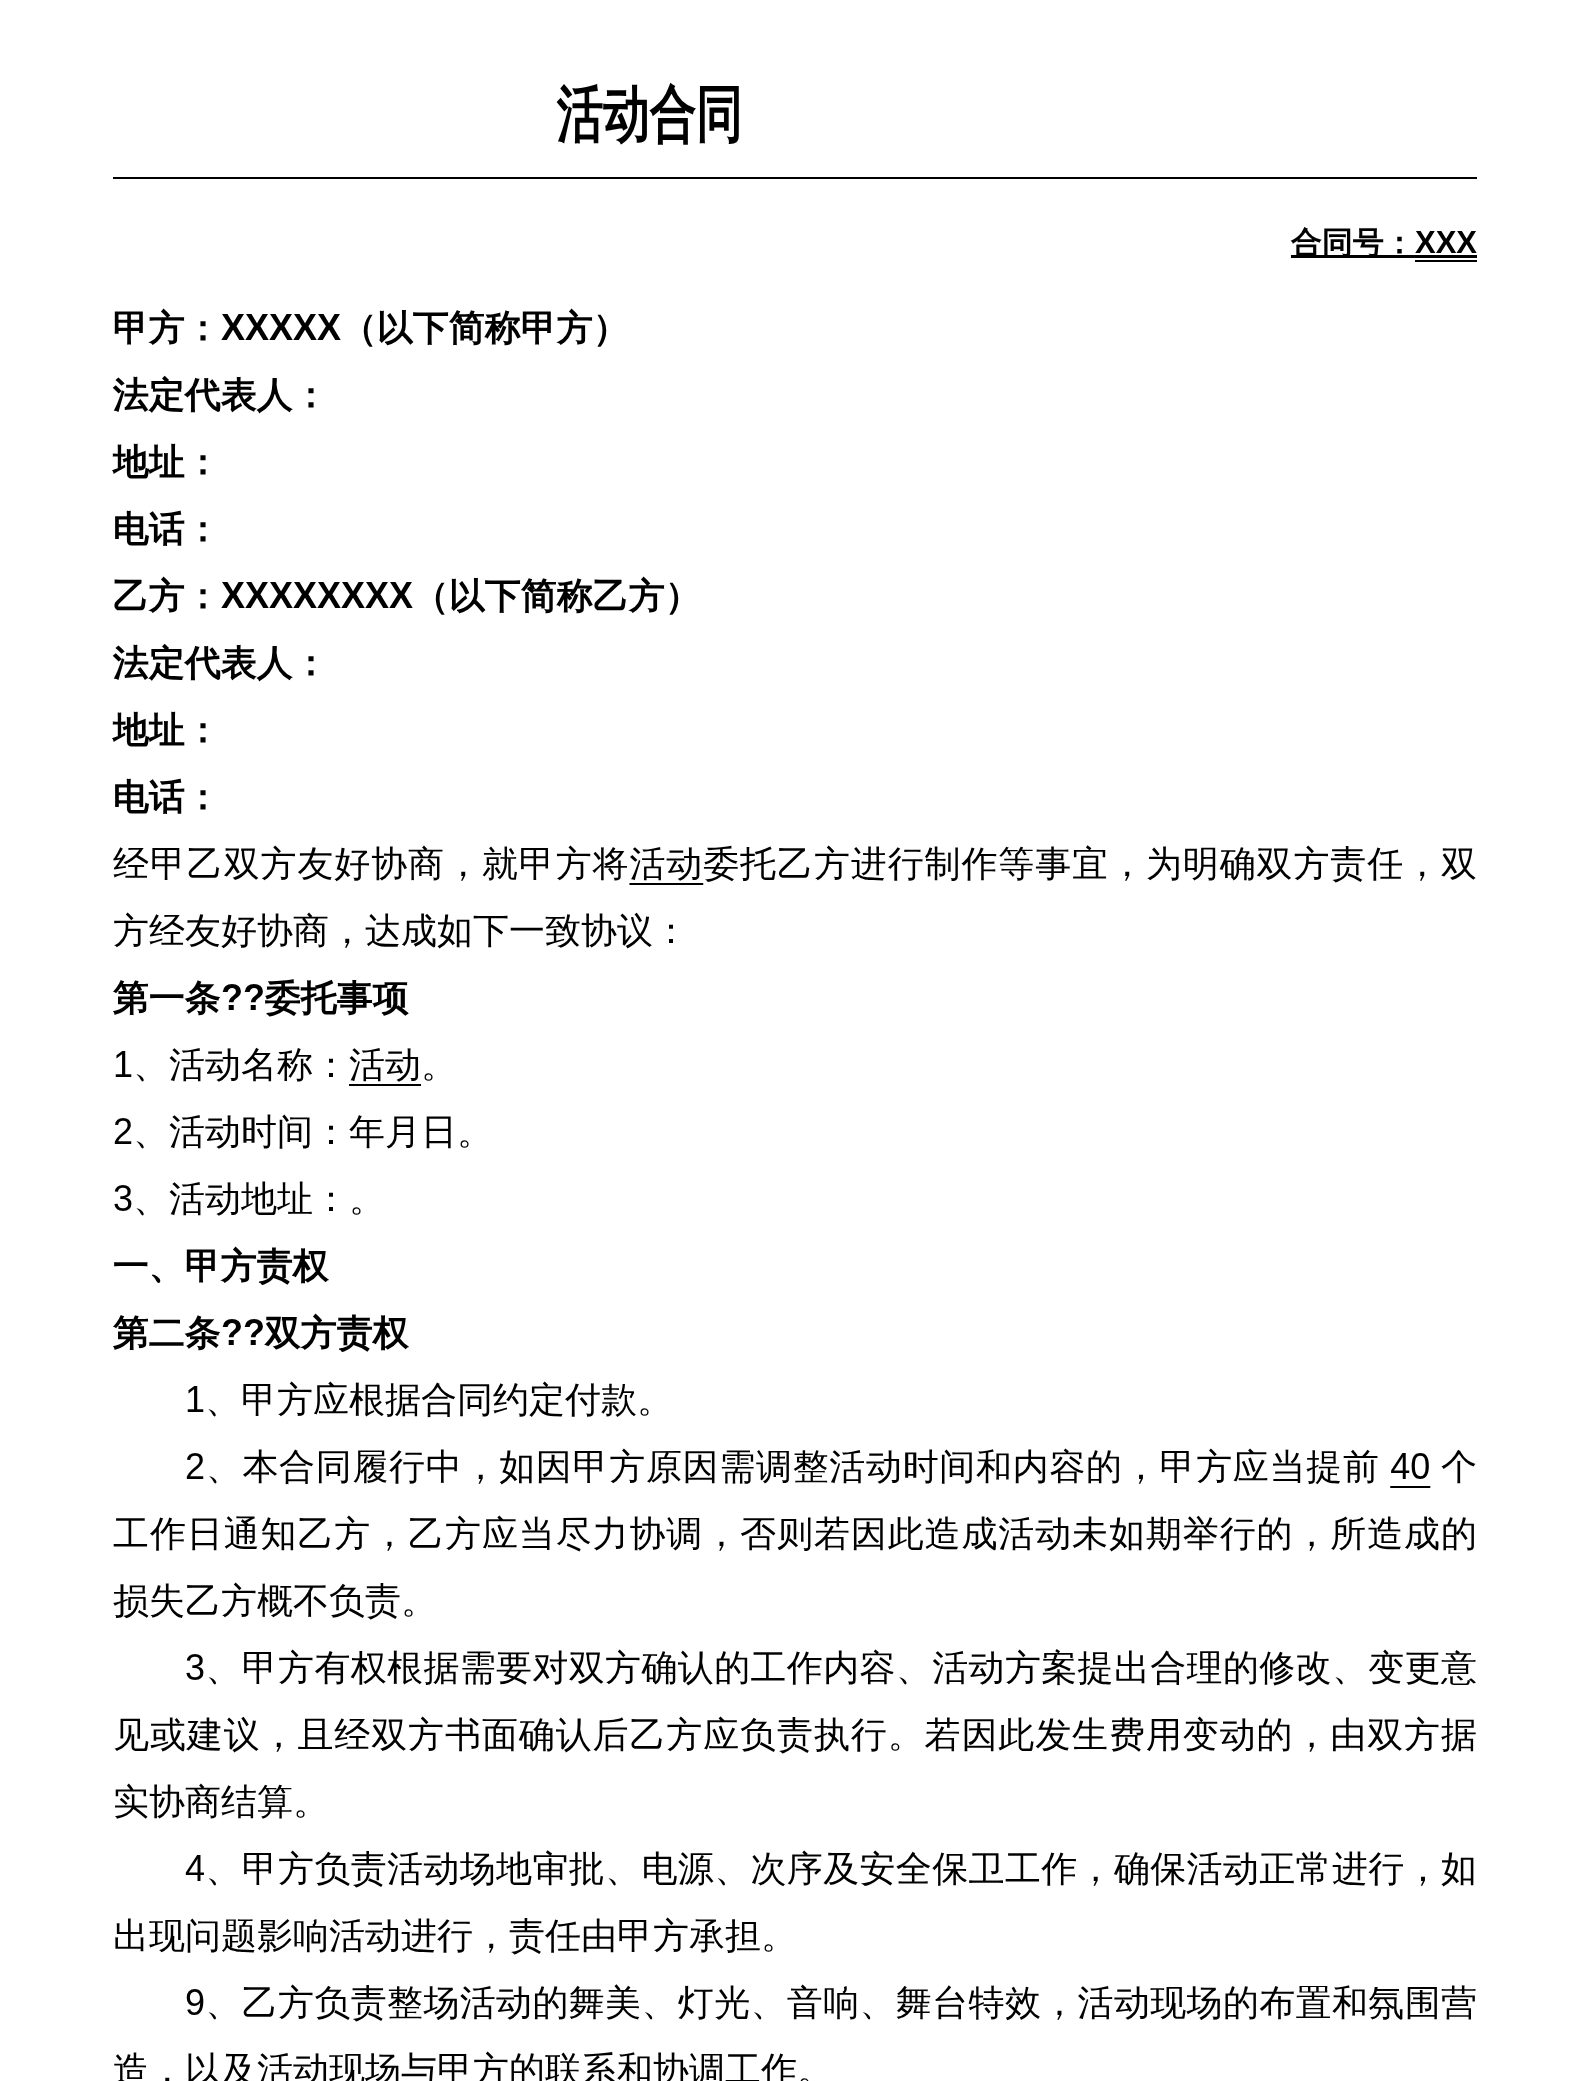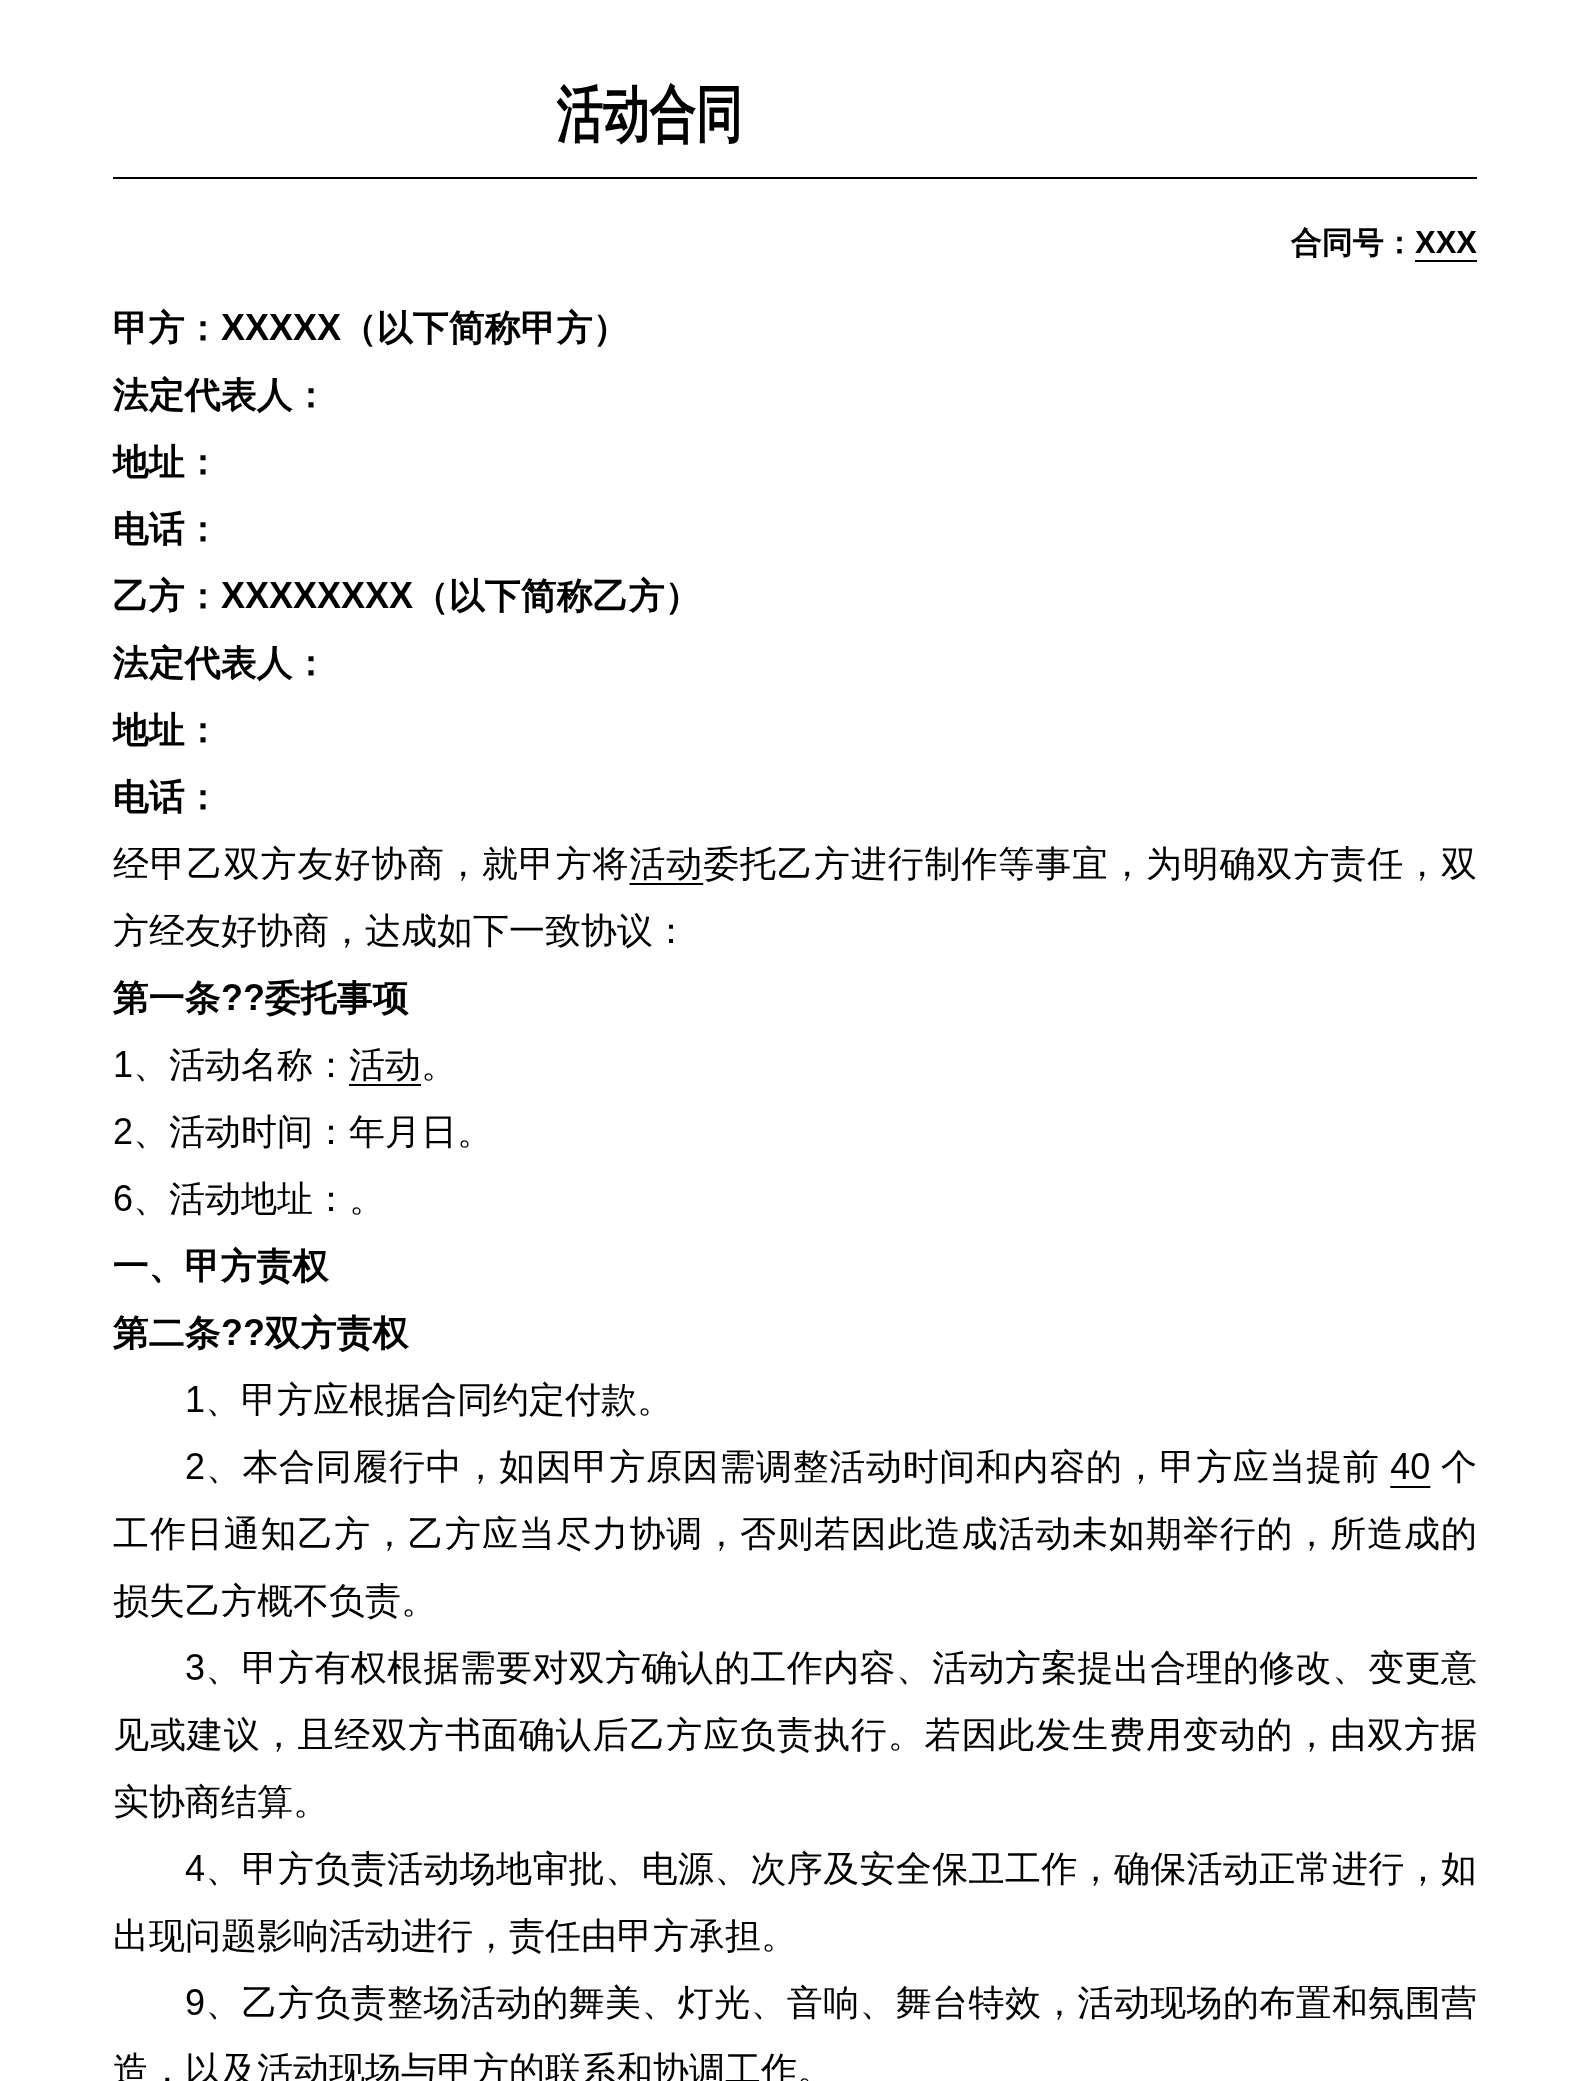--- a/index.html
+++ b/index.html
@@ -40,20 +40,21 @@
     transform: scaleX(0.75);  
     transform-origin: 50% 50%;
     white-space: nowrap;
   }
   .contract-no {
     margin: 30px 0 0 0;
     line-height: 67px;
     font-size: 31px;
     font-weight: 700;
     text-align: right;
+    text-decoration: underline;
   }
   .body {
     margin-top: 18px;
   }
   .body p {
     margin: 0;
     font-size: 36px;
     line-height: 67px;
     text-align: justify;
   }
@@ -96,21 +97,21 @@
       <p class="bold">地址：</p>
       <p class="bold">电话：</p>
 
       <p><span>经甲乙双方友好协商，就甲方将</span><span class="u">活动</span><span>委托乙方进行制作等事宜，为明确双方责任，双方经友好协商，达成如下一致协议：</span></p>
 
       <p class="bold">第一条??委托事项</p>
 
       <p><span>1、活动名称：</span><span class="u">活动</span><span>。</span></p>
 
       <p>2、活动时间：年月日。</p>
-      <p>6、活动地址：。</p>
+      <p>3、活动地址：。</p>
 
       <p class="bold">一、甲方责权</p>
 
       <p class="bold">第二条??双方责权</p>
 
       <p class="indent2">1、甲方应根据合同约定付款。</p>
 
       <p class="indent2"><span>2、本合同履行中，如因甲方原因需调整活动时间和内容的，甲方应当提前 </span><span class="u">40</span><span> 个工作日通知乙方，乙方应当尽力协调，否则若因此造成活动未如期举行的，所造成的损失乙方概不负责。</span></p>
 
       <p class="indent2">3、甲方有权根据需要对双方确认的工作内容、活动方案提出合理的修改、变更意见或建议，且经双方书面确认后乙方应负责执行。若因此发生费用变动的，由双方据实协商结算。</p>

